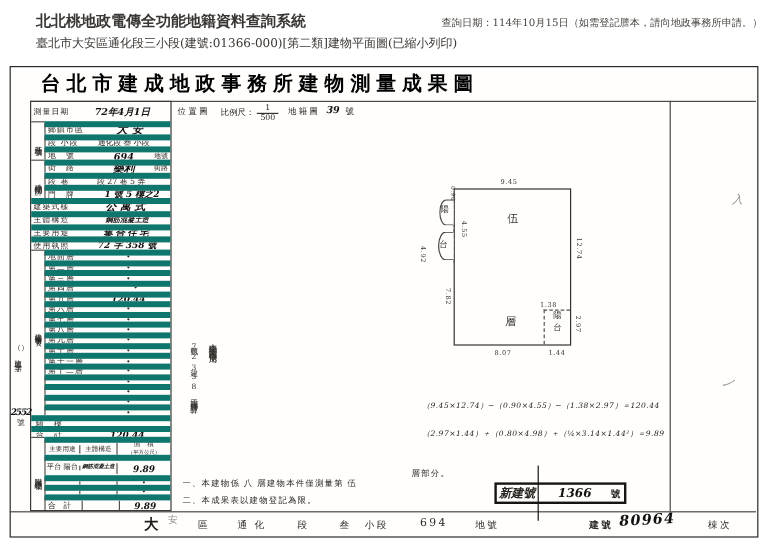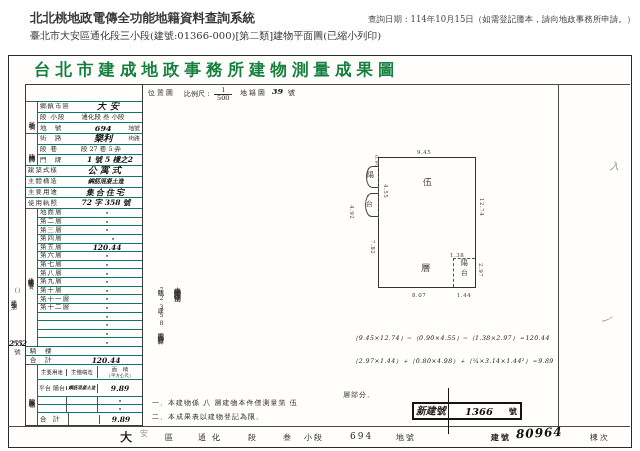--- a/index.html
+++ b/index.html
@@ -10,27 +10,27 @@
   .hand{font-weight:bold;font-style:italic;color:#111;}
   .faint{color:#8a8a86;}
   
   .sys-title{left:30px;top:10px;font-size:12.5px;font-weight:bold;color:#3a3633;}
   .q-date{left:368px;top:14px;font-size:8.5px;color:#4a4641;}
   .sub-title{left:30px;top:29px;font-size:10px;color:#3a3633;}
   
   .scanbox{left:8px;top:55px;width:622px;height:391px;border:1.5px solid #2a2a2a;background:#fffefd;}
   .vline{width:0;border-left:1px solid #4a4a46;}
   .hline{height:0;border-top:1px solid #4a4a46;}
-  .doc-title{left:34px;top:59px;font-size:16.5px;font-weight:bold;letter-spacing:5px;color:#15803d;font-family:Liberation Mono, monospace;}
+  .doc-title{left:34px;top:59px;font-size:16.5px;font-weight:bold;letter-spacing:5px;color:#000000;font-family:Liberation Mono, monospace;}
   
   .frac{display:inline-block;text-align:center;vertical-align:middle;font-size:6.5px;line-height:1.05;margin:0 2px;}
   .frac .den{display:block;border-top:1px solid #333;padding:0 3px;}
   
   .ftable{left:25px;top:84px;width:118px;height:342px;border:1.2px solid #3a3a36;box-sizing:border-box;font-size:6.5px;}
-  .frow{position:absolute;left:0;right:0;display:flex;align-items:center;border-top:1px solid #0f766e;box-sizing:border-box;overflow:hidden;}
+  .frow{position:absolute;left:0;right:0;display:flex;align-items:center;border-top:5px solid #0f766e;box-sizing:border-box;overflow:hidden;}
   .frow.first{border-top:none;}
   .gut{margin-left:11px;border-left:1px solid #55524e;}
   .lcell{width:40px;padding-left:2px;box-sizing:border-box;letter-spacing:1px;overflow:hidden;white-space:nowrap;}
   .vcell{flex:1;text-align:center;overflow:hidden;white-space:nowrap;}
   .strip{position:absolute;width:11px;border-right:0;box-sizing:border-box;
          writing-mode:vertical-rl;text-orientation:upright;text-align:center;
          font-size:6.5px;letter-spacing:1px;line-height:11px;overflow:hidden;}
   .bullet{font-size:6px;color:#2a2a2a;}
   .unit{font-size:5.8px;letter-spacing:0;}
   
@@ -67,20 +67,24 @@
   <div class="abs nowrap" style="left:148px;top:88px;font-size:7px;letter-spacing:2px;">位置圖</div>
   <div class="abs nowrap" style="left:184px;top:87px;font-size:7px;">
     <span>比例尺：</span><span class="frac"><span>1</span><span class="den">500</span></span>
   </div>
   <div class="abs nowrap" style="left:240px;top:88px;font-size:7px;letter-spacing:2px;">地籍圖</div>
   <div class="abs nowrap hand" style="left:272px;top:86px;font-size:8px;">39</div>
   <div class="abs nowrap" style="left:288px;top:88px;font-size:7px;">號</div>
 
   <div class="abs ftable">
 
+    <div class="frow first" style="top:0;height:16px;">
+      <span class="lcell" style="width:36px;">測量日期</span>
+      <span class="vcell hand" style="font-size:8px;">72年4月1日</span>
+    </div>
 
     <div class="strip" style="top:16px;height:32px;border-top:1px solid #55524e;">基地號</div>
     <div class="frow gut" style="top:16px;height:10.7px;">
       <span class="lcell">鄉鎮市區</span>
       <span class="vcell hand" style="font-size:9px;letter-spacing:4px;">大安</span>
     </div>
     <div class="frow gut" style="top:26.7px;height:10.7px;">
       <span class="lcell" style="width:26px;">段 小段</span>
       <span class="vcell">通化段 叁 小段</span>
     </div>

